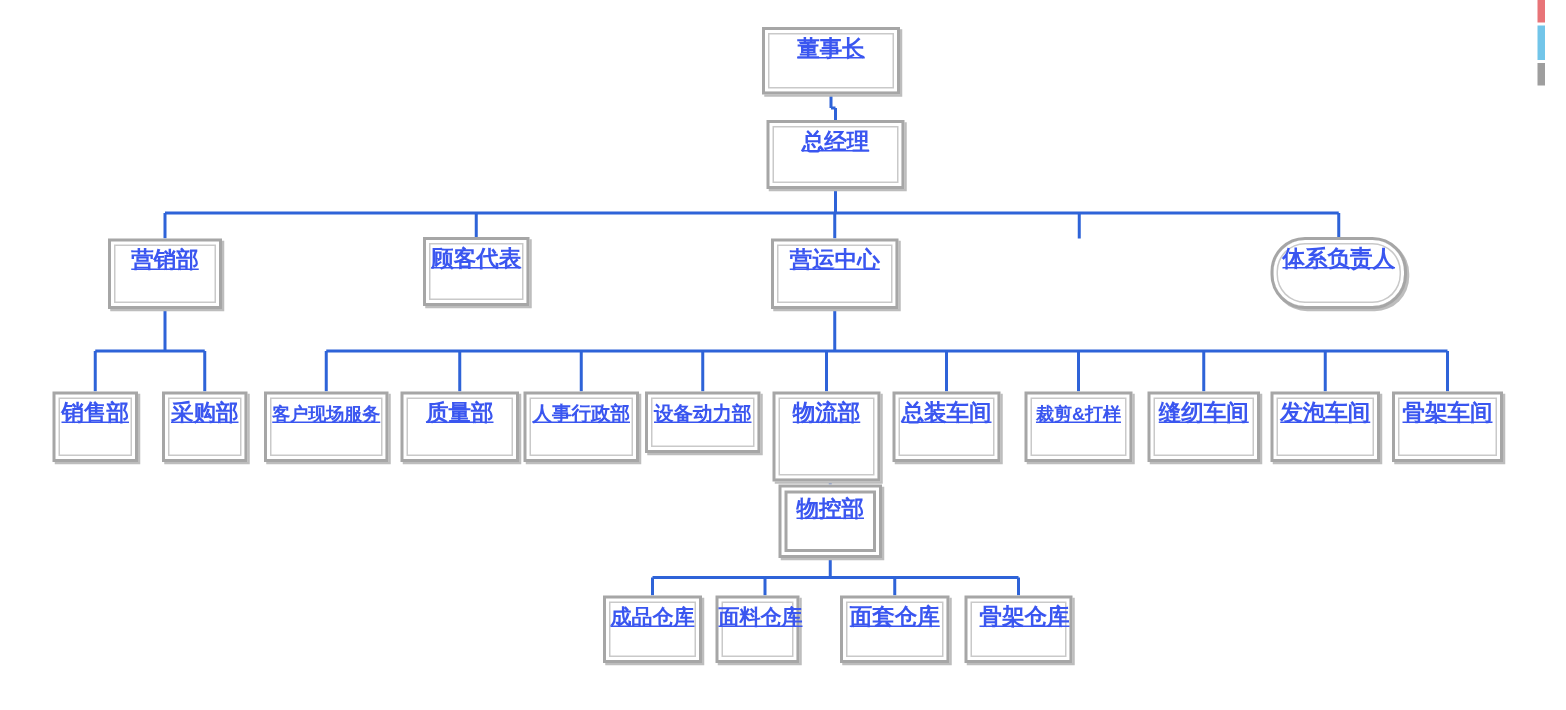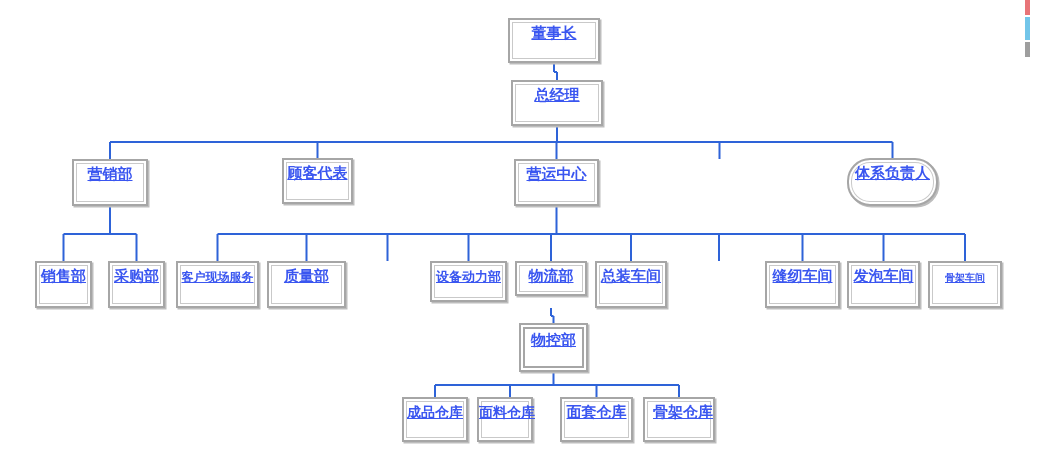--- a/index.html
+++ b/index.html
@@ -72,26 +72,28 @@
       <div class="node" style="left: 508px; top: 18px; width: 92px; height: 45px;"><span class="label" style="font-size: 15px;">董事长</span></div>
       <div class="node" style="left: 511px; top: 80px; width: 92px; height: 46px;"><span class="label" style="font-size: 15px;">总经理</span></div>
       <div class="node" style="left: 72px; top: 159px; width: 76px; height: 47px;"><span class="label" style="font-size: 15px;">营销部</span></div>
       <div class="node" style="left: 282px; top: 158px; width: 71px; height: 46px;"><span class="label" style="font-size: 15px; text-align: center;">顾客代表</span></div>
       <div class="node" style="left: 514px; top: 159px; width: 85px; height: 47px;"><span class="label" style="font-size: 15px;">营运中心</span></div>
       <div class="node" style="left: 847px; top: 158px; width: 91px; height: 48px; border-radius: 23px;"><span class="label" style="font-size: 15px;">体系负责人</span></div>
       <div class="node" style="left: 35px; top: 261px; width: 57px; height: 47px;"><span class="label" style="font-size: 15px;">销售部</span></div>
       <div class="node" style="left: 108px; top: 261px; width: 57px; height: 47px;"><span class="label" style="font-size: 15px;">采购部</span></div>
       <div class="node" style="left: 176px; top: 261px; width: 83px; height: 47px;"><span class="label" style="font-size: 12px;">客户现场服务</span></div>
       <div class="node" style="left: 267px; top: 261px; width: 79px; height: 47px;"><span class="label" style="font-size: 15px;">质量部</span></div>
+      <div class="node" style="left: 349px; top: 261px; width: 77px; height: 47px;"><span class="label" style="font-size: 13px;">人事行政部</span></div>
       <div class="node" style="left: 430px; top: 261px; width: 77px; height: 41px;"><span class="label" style="font-size: 13px;">设备动力部</span></div>
-      <div class="node" style="left: 515px; top: 261px; width: 72px; height: 35px;"><span class="label" style="font-size: 15px;">物流部</span></div>
+      <div class="node" style="left: 515px; top: 261px; width: 72px; height: 60px;"><span class="label" style="font-size: 15px;">物流部</span></div>
       <div class="node" style="left: 595px; top: 261px; width: 72px; height: 47px;"><span class="label" style="font-size: 15px;">总装车间</span></div>
+      <div class="node" style="left: 683px; top: 261px; width: 72px; height: 47px;"><span class="label" style="font-size: 12px;">裁剪&amp;打样</span></div>
       <div class="node" style="left: 765px; top: 261px; width: 75px; height: 47px;"><span class="label" style="font-size: 15px;">缝纫车间</span></div>
       <div class="node" style="left: 847px; top: 261px; width: 73px; height: 47px;"><span class="label" style="font-size: 15px;">发泡车间</span></div>
-      <div class="node" style="left: 928px; top: 261px; width: 74px; height: 47px;"><span class="label" style="font-size: 10px;">骨架车间</span></div>
+      <div class="node" style="left: 928px; top: 261px; width: 74px; height: 47px;"><span class="label" style="font-size: 15px;">骨架车间</span></div>
       <div class="node double" style="left: 519px; top: 323px; width: 69px; height: 49px;"><span class="label" style="font-size: 15px;">物控部</span></div>
       <div class="node" style="left: 402px; top: 397px; width: 66px; height: 45px;"><span class="label" style="font-size: 14px;">成品仓库</span></div>
       <div class="node" style="left: 477px; top: 397px; width: 56px; height: 45px;"><span class="label" style="font-size: 14px;">面料仓库</span></div>
       <div class="node" style="left: 560px; top: 397px; width: 73px; height: 45px;"><span class="label" style="font-size: 15px;">面套仓库</span></div>
       <div class="node" style="left: 643px; top: 397px; width: 72px; height: 45px; text-align: right;"><span class="label" style="font-size: 15px;">骨架仓库</span></div>
     </div>
   <div id="edge-strip" style="left: 1025px; width: 5px;">
       <div class="strip-seg" style="top: 0px; height: 15px; background: rgb(232, 116, 120);"></div>
       <div class="strip-seg" style="top: 17px; height: 23px; background: rgb(114, 197, 233);"></div>
       <div class="strip-seg" style="top: 42px; height: 15px; background: rgb(158, 158, 158);"></div>

